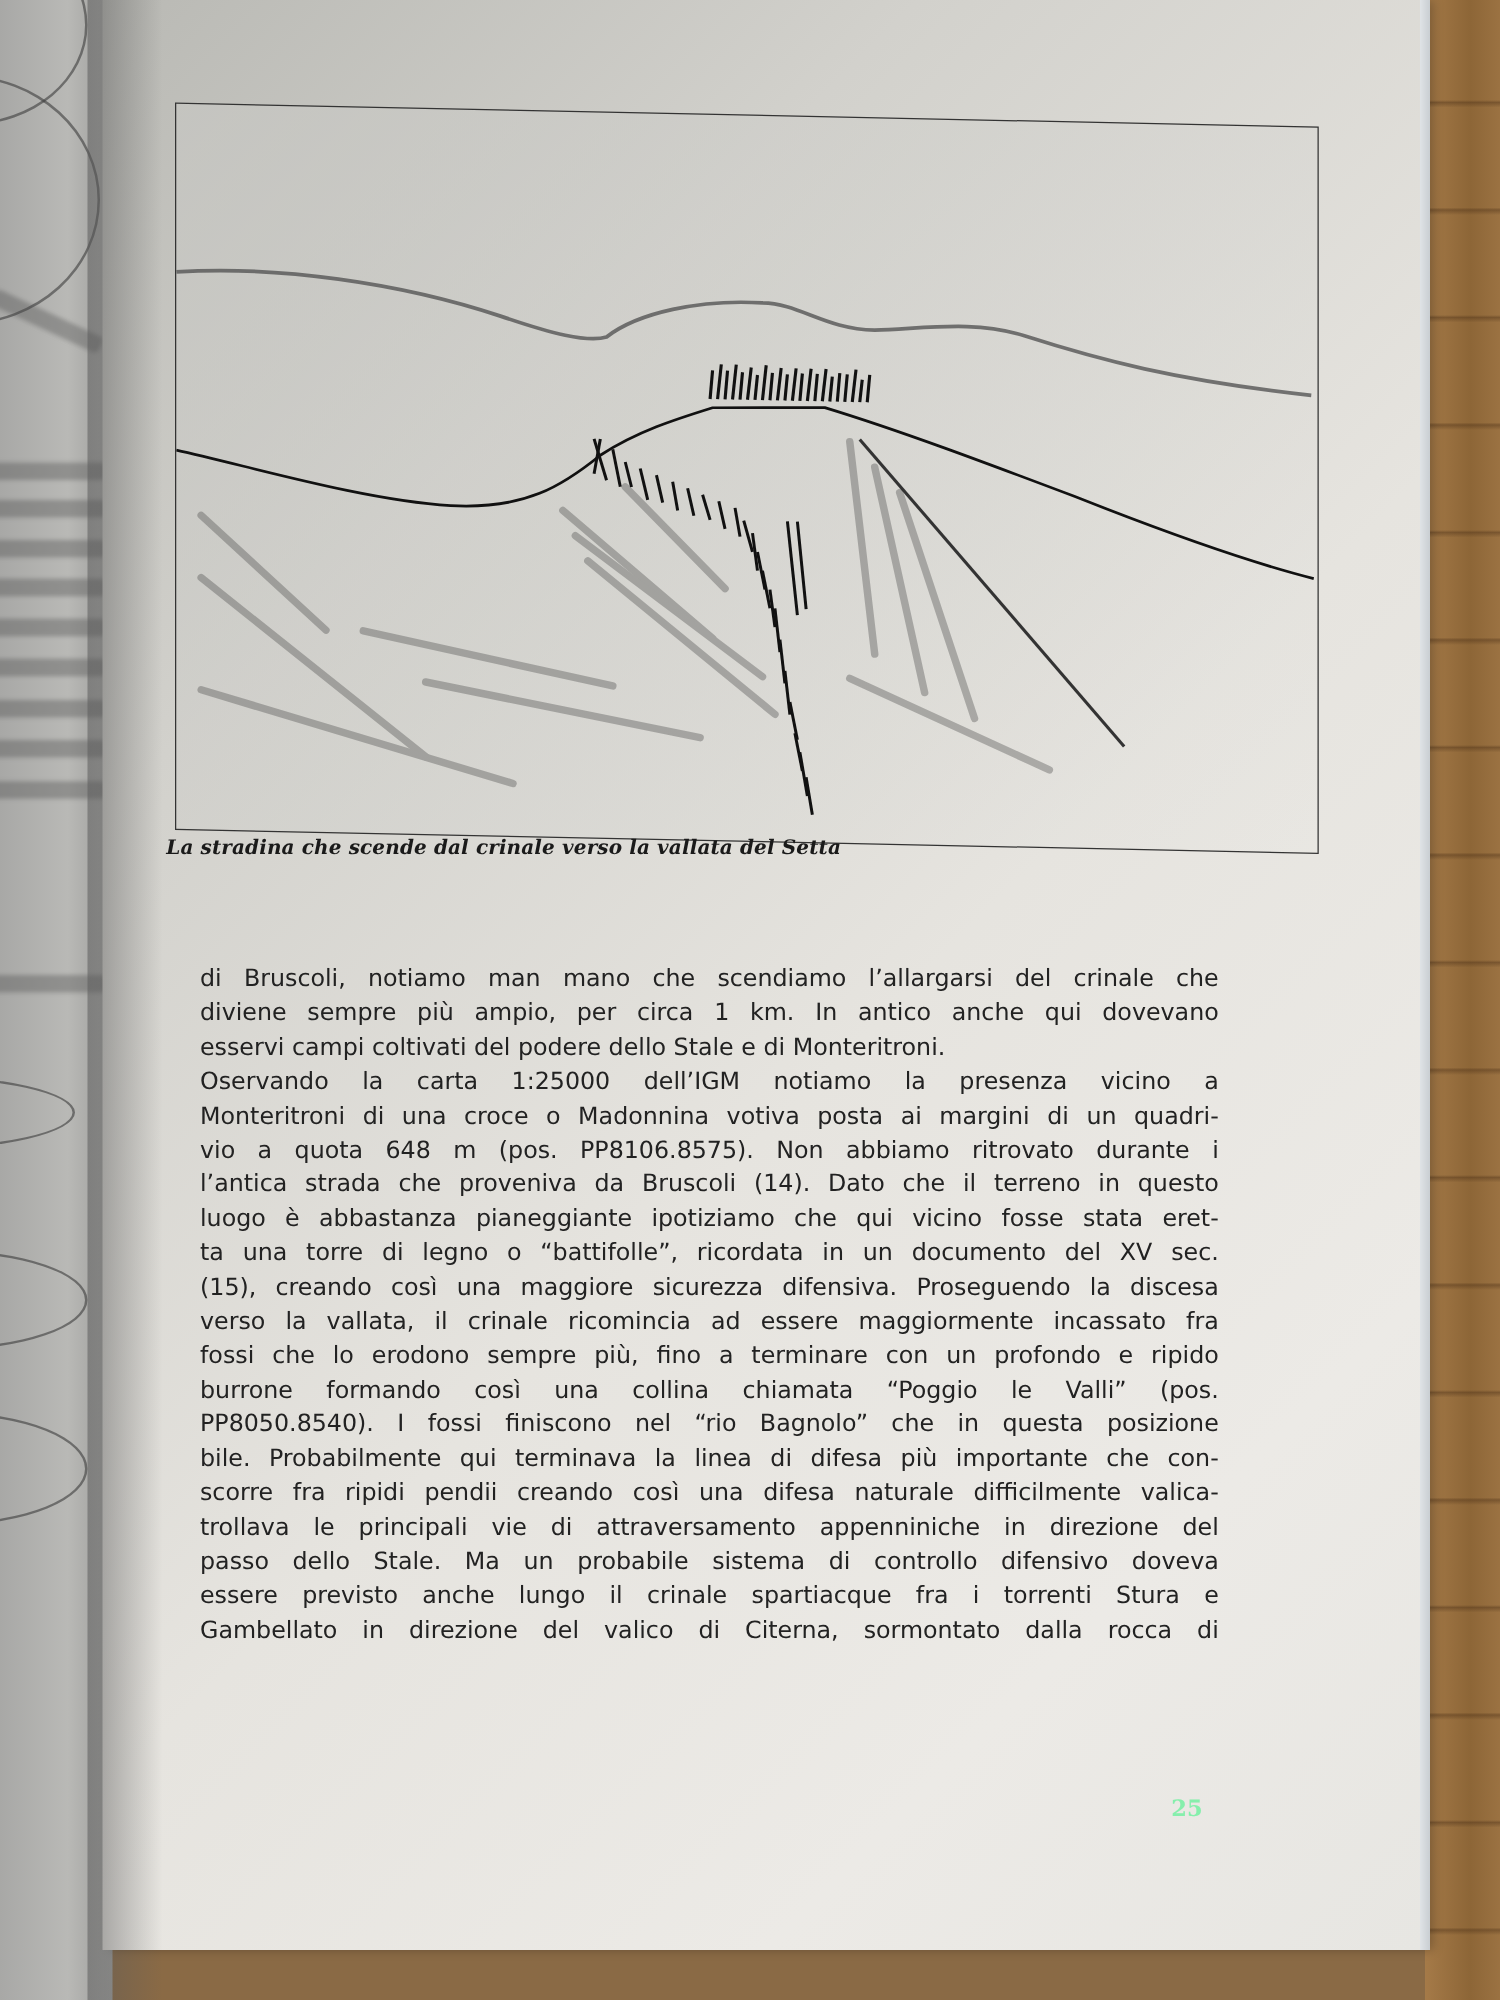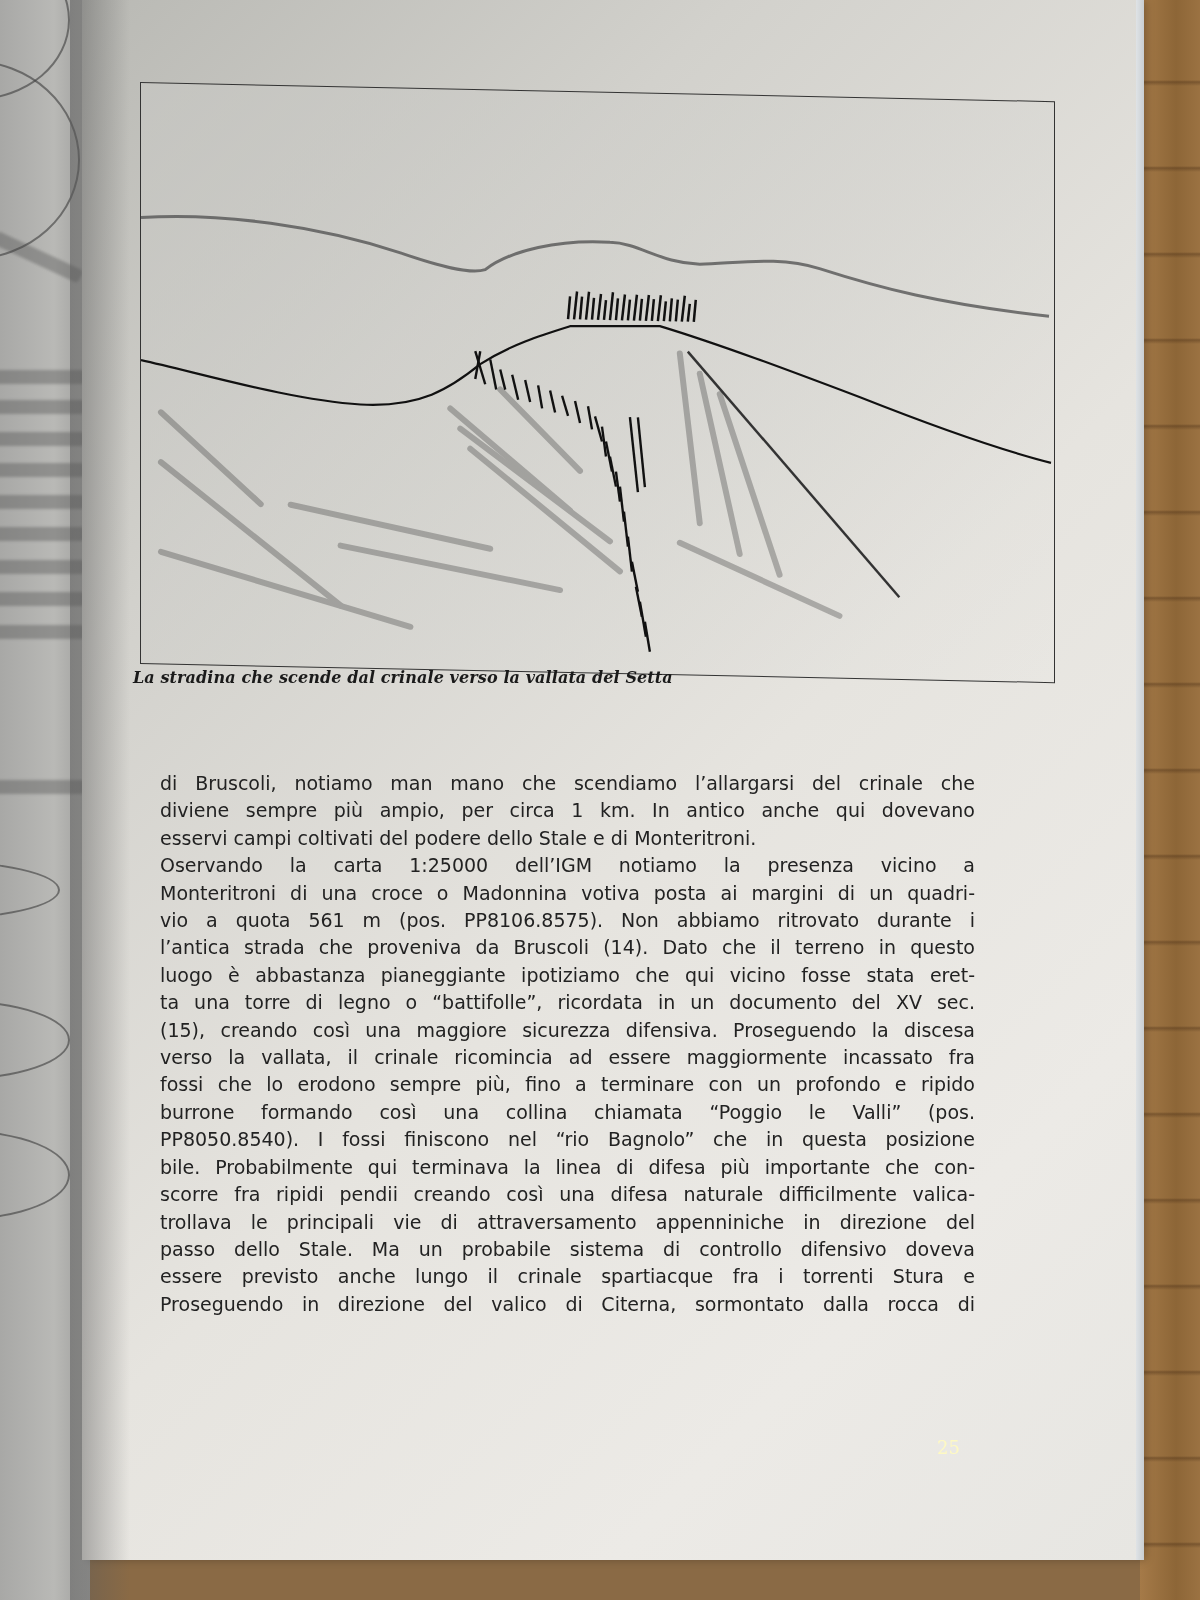--- a/index.html
+++ b/index.html
@@ -61,21 +61,21 @@
     }
     .body-text {
       position: absolute; left: 160px; top: 770px; width: 815px;
       font-family: "DejaVu Sans", sans-serif; font-size: 19px; line-height: 27.4px;
       color: #222; text-align: justify;
     }
     .body-text .line { display: block; white-space: nowrap; text-align-last: justify; }
     .body-text .line.last { text-align-last: left; }
     .page-number {
       position: absolute; left: 937px; top: 1437px;
-      font-family: "DejaVu Serif", serif; font-weight: normal; font-size: 18px; color: #fef9c3;
+      font-family: "DejaVu Serif", serif; font-weight: bold; font-size: 18px; color: #86efac;
     }
   </style>
 </head>
 <body>
 
 <div class="wood"></div>
 
 <div class="left-page">
   <div class="arc" style="left:-120px;top:-60px;width:190px;height:160px;"></div>
   <div class="arc" style="left:-140px;top:60px;width:220px;height:200px;"></div>
@@ -180,30 +180,30 @@
 </div>
 
 <div class="caption">La stradina che scende dal crinale verso la vallata del Setta</div>
 
 <div class="body-text">
   <span class="line">di Bruscoli, notiamo man mano che scendiamo l’allargarsi del crinale che</span>
   <span class="line">diviene sempre più ampio, per circa 1 km. In antico anche qui dovevano</span>
   <span class="line last">esservi campi coltivati del podere dello Stale e di Monteritroni.</span>
   <span class="line">Oservando la carta 1:25000 dell’IGM notiamo la presenza vicino a</span>
   <span class="line">Monteritroni di una croce o Madonnina votiva posta ai margini di un quadri-</span>
-  <span class="line">vio a quota 561 m (pos. PP8106.8575). Non abbiamo ritrovato durante i</span>
+  <span class="line">vio a quota 648 m (pos. PP8106.8575). Non abbiamo ritrovato durante i</span>
   <span class="line">l’antica strada che proveniva da Bruscoli (14). Dato che il terreno in questo</span>
   <span class="line">luogo è abbastanza pianeggiante ipotiziamo che qui vicino fosse stata eret-</span>
   <span class="line">ta una torre di legno o “battifolle”, ricordata in un documento del XV sec.</span>
   <span class="line">(15), creando così una maggiore sicurezza difensiva. Proseguendo la discesa</span>
   <span class="line">verso la vallata, il crinale ricomincia ad essere maggiormente incassato fra</span>
   <span class="line">fossi che lo erodono sempre più, fino a terminare con un profondo e ripido</span>
   <span class="line">burrone formando così una collina chiamata “Poggio le Valli” (pos.</span>
   <span class="line">PP8050.8540). I fossi finiscono nel “rio Bagnolo” che in questa posizione</span>
   <span class="line">bile. Probabilmente qui terminava la linea di difesa più importante che con-</span>
   <span class="line">scorre fra ripidi pendii creando così una difesa naturale difficilmente valica-</span>
   <span class="line">trollava le principali vie di attraversamento appenniniche in direzione del</span>
   <span class="line">passo dello Stale. Ma un probabile sistema di controllo difensivo doveva</span>
   <span class="line">essere previsto anche lungo il crinale spartiacque fra i torrenti Stura e</span>
-  <span class="line">Proseguendo in direzione del valico di Citerna, sormontato dalla rocca di</span>
+  <span class="line">Gambellato in direzione del valico di Citerna, sormontato dalla rocca di</span>
 </div>
 
 <div class="page-number">25</div>
 
 </body></html>

